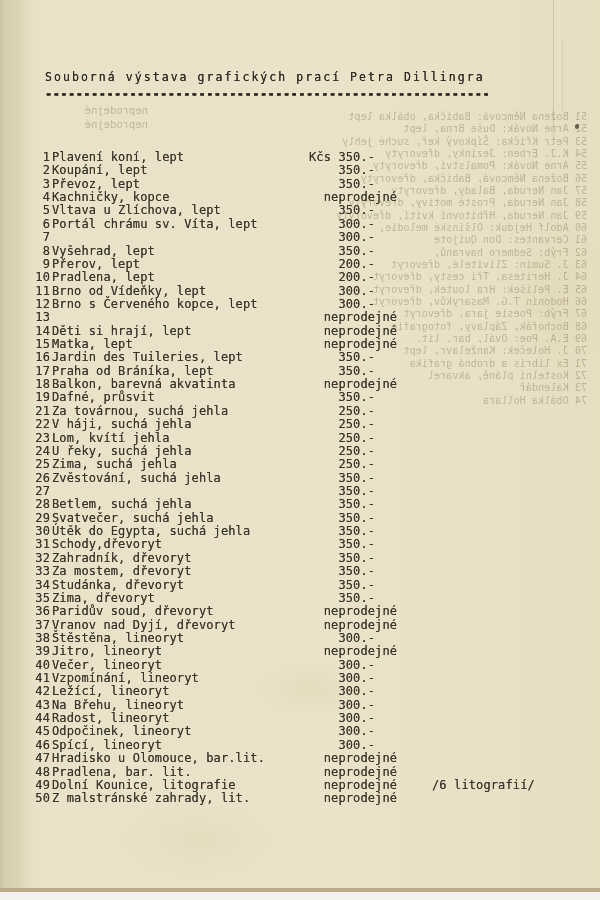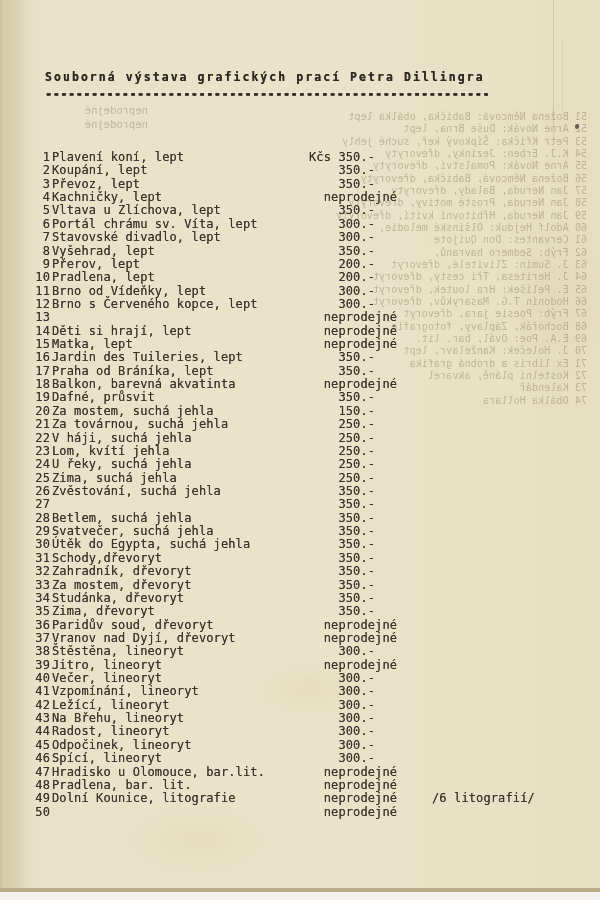--- a/index.html
+++ b/index.html
@@ -19,21 +19,21 @@
       linear-gradient(90deg,#c9c0a0 0px,#d7ceaf 4px,#dbd2b4 18px,#e5ddc2 26px,#eae2c8 36px,#ebe3c9 55%,#e7dec2 100%);
     border-bottom:4px solid #b9ab85;
   }
   .crease-v{position:absolute;left:553px;top:0;width:1px;height:140px;background:rgba(150,135,95,.28);}
   .crease-v2{position:absolute;left:562px;top:40px;width:1px;height:70px;background:rgba(150,135,95,.18);}
   .speck{position:absolute;left:575px;top:124px;width:4px;height:5px;background:#5d564a;border-radius:50% 40% 55% 45%;}
 
   
   .title{
     position:absolute;left:45px;top:70px;white-space:nowrap;
-    font-size:11.5px;font-weight:bold;letter-spacing:2.05px;
+    font-size:11.5px;font-weight:normal;letter-spacing:2.05px;
     color:#2e2a24;text-shadow:0 0 .6px rgba(46,42,36,.9);
   }
   .rule{
     position:absolute;left:45px;top:87px;white-space:nowrap;
     font-size:12px;font-weight:bold;letter-spacing:.45px;
     color:#2e2a24;
     text-shadow:0 1.4px 0 rgba(46,42,36,.85), 0 0 .5px rgba(46,42,36,.8);
   }
 
   
@@ -102,37 +102,36 @@
       </div>
   </div>
 
   <div class="title">Souborná výstava grafických prací Petra Dillingra</div>
   <div class="rule">----------------------------------------------------------</div>
 
   <div class="list">
       <div class="row"><span class="num">1</span><span class="nm">Plavení koní, lept</span><span class="price">Kčs 350.-</span></div>
       <div class="row"><span class="num">2</span><span class="nm">Koupání, lept</span><span class="price">    350.-</span></div>
       <div class="row"><span class="num">3</span><span class="nm">Převoz, lept</span><span class="price">    350.-</span></div>
-      <div class="row"><span class="num">4</span><span class="nm">Kachničky, lept</span><span class="price">  neprodejné</span></div>
+      <div class="row"><span class="num">4</span><span class="nm">Kachničky, kopce</span><span class="price">  neprodejné</span></div>
       <div class="row"><span class="num">5</span><span class="nm">Vltava u Zlíchova, lept</span><span class="price">    350.-</span></div>
       <div class="row"><span class="num">6</span><span class="nm">Portál chrámu sv. Víta, lept</span><span class="price">    300.-</span></div>
-      <div class="row"><span class="num">7</span><span class="nm">Stavovské divadlo, lept</span><span class="price">    300.-</span></div>
+      <div class="row"><span class="num">7</span><span class="price">    300.-</span></div>
       <div class="row"><span class="num">8</span><span class="nm">Vyšehrad, lept</span><span class="price">    350.-</span></div>
       <div class="row"><span class="num">9</span><span class="nm">Přerov, lept</span><span class="price">    200.-</span></div>
       <div class="row"><span class="num">10</span><span class="nm">Pradlena, lept</span><span class="price">    200.-</span></div>
       <div class="row"><span class="num">11</span><span class="nm">Brno od Vídeňky, lept</span><span class="price">    300.-</span></div>
       <div class="row"><span class="num">12</span><span class="nm">Brno s Červeného kopce, lept</span><span class="price">    300.-</span></div>
       <div class="row"><span class="num">13</span><span class="price">  neprodejné</span></div>
       <div class="row"><span class="num">14</span><span class="nm">Děti si hrají, lept</span><span class="price">  neprodejné</span></div>
       <div class="row"><span class="num">15</span><span class="nm">Matka, lept</span><span class="price">  neprodejné</span></div>
       <div class="row"><span class="num">16</span><span class="nm">Jardin des Tuileries, lept</span><span class="price">    350.-</span></div>
       <div class="row"><span class="num">17</span><span class="nm">Praha od Bráníka, lept</span><span class="price">    350.-</span></div>
       <div class="row"><span class="num">18</span><span class="nm">Balkon, barevná akvatinta</span><span class="price">  neprodejné</span></div>
       <div class="row"><span class="num">19</span><span class="nm">Dafné, průsvit</span><span class="price">    350.-</span></div>
-      <div class="row"><span class="num">20</span><span class="nm">Za mostem, suchá jehla</span><span class="price">    150.-</span></div>
       <div class="row"><span class="num">21</span><span class="nm">Za továrnou, suchá jehla</span><span class="price">    250.-</span></div>
       <div class="row"><span class="num">22</span><span class="nm">V háji, suchá jehla</span><span class="price">    250.-</span></div>
       <div class="row"><span class="num">23</span><span class="nm">Lom, kvítí jehla</span><span class="price">    250.-</span></div>
       <div class="row"><span class="num">24</span><span class="nm">U řeky, suchá jehla</span><span class="price">    250.-</span></div>
       <div class="row"><span class="num">25</span><span class="nm">Zima, suchá jehla</span><span class="price">    250.-</span></div>
       <div class="row"><span class="num">26</span><span class="nm">Zvěstování, suchá jehla</span><span class="price">    350.-</span></div>
       <div class="row"><span class="num">27</span><span class="price">    350.-</span></div>
       <div class="row"><span class="num">28</span><span class="nm">Betlem, suchá jehla</span><span class="price">    350.-</span></div>
       <div class="row"><span class="num">29</span><span class="nm">Svatvečer, suchá jehla</span><span class="price">    350.-</span></div>
       <div class="row"><span class="num">30</span><span class="nm">Útěk do Egypta, suchá jehla</span><span class="price">    350.-</span></div>
@@ -148,15 +147,15 @@
       <div class="row"><span class="num">40</span><span class="nm">Večer, lineoryt</span><span class="price">    300.-</span></div>
       <div class="row"><span class="num">41</span><span class="nm">Vzpomínání, lineoryt</span><span class="price">    300.-</span></div>
       <div class="row"><span class="num">42</span><span class="nm">Ležící, lineoryt</span><span class="price">    300.-</span></div>
       <div class="row"><span class="num">43</span><span class="nm">Na Břehu, lineoryt</span><span class="price">    300.-</span></div>
       <div class="row"><span class="num">44</span><span class="nm">Radost, lineoryt</span><span class="price">    300.-</span></div>
       <div class="row"><span class="num">45</span><span class="nm">Odpočinek, lineoryt</span><span class="price">    300.-</span></div>
       <div class="row"><span class="num">46</span><span class="nm">Spící, lineoryt</span><span class="price">    300.-</span></div>
       <div class="row"><span class="num">47</span><span class="nm">Hradisko u Olomouce, bar.lit.</span><span class="price">  neprodejné</span></div>
       <div class="row"><span class="num">48</span><span class="nm">Pradlena, bar. lit.</span><span class="price">  neprodejné</span></div>
       <div class="row"><span class="num">49</span><span class="nm">Dolní Kounice, litografie</span><span class="price">  neprodejné</span><span class="note">/6 litografií/</span></div>
-      <div class="row"><span class="num">50</span><span class="price">  neprodejné</span></div>
+      <div class="row"><span class="num">50</span><span class="nm">Z malstránské zahrady, lit.</span><span class="price">  neprodejné</span></div>
     </div>
 </div>
 
 </body></html>

